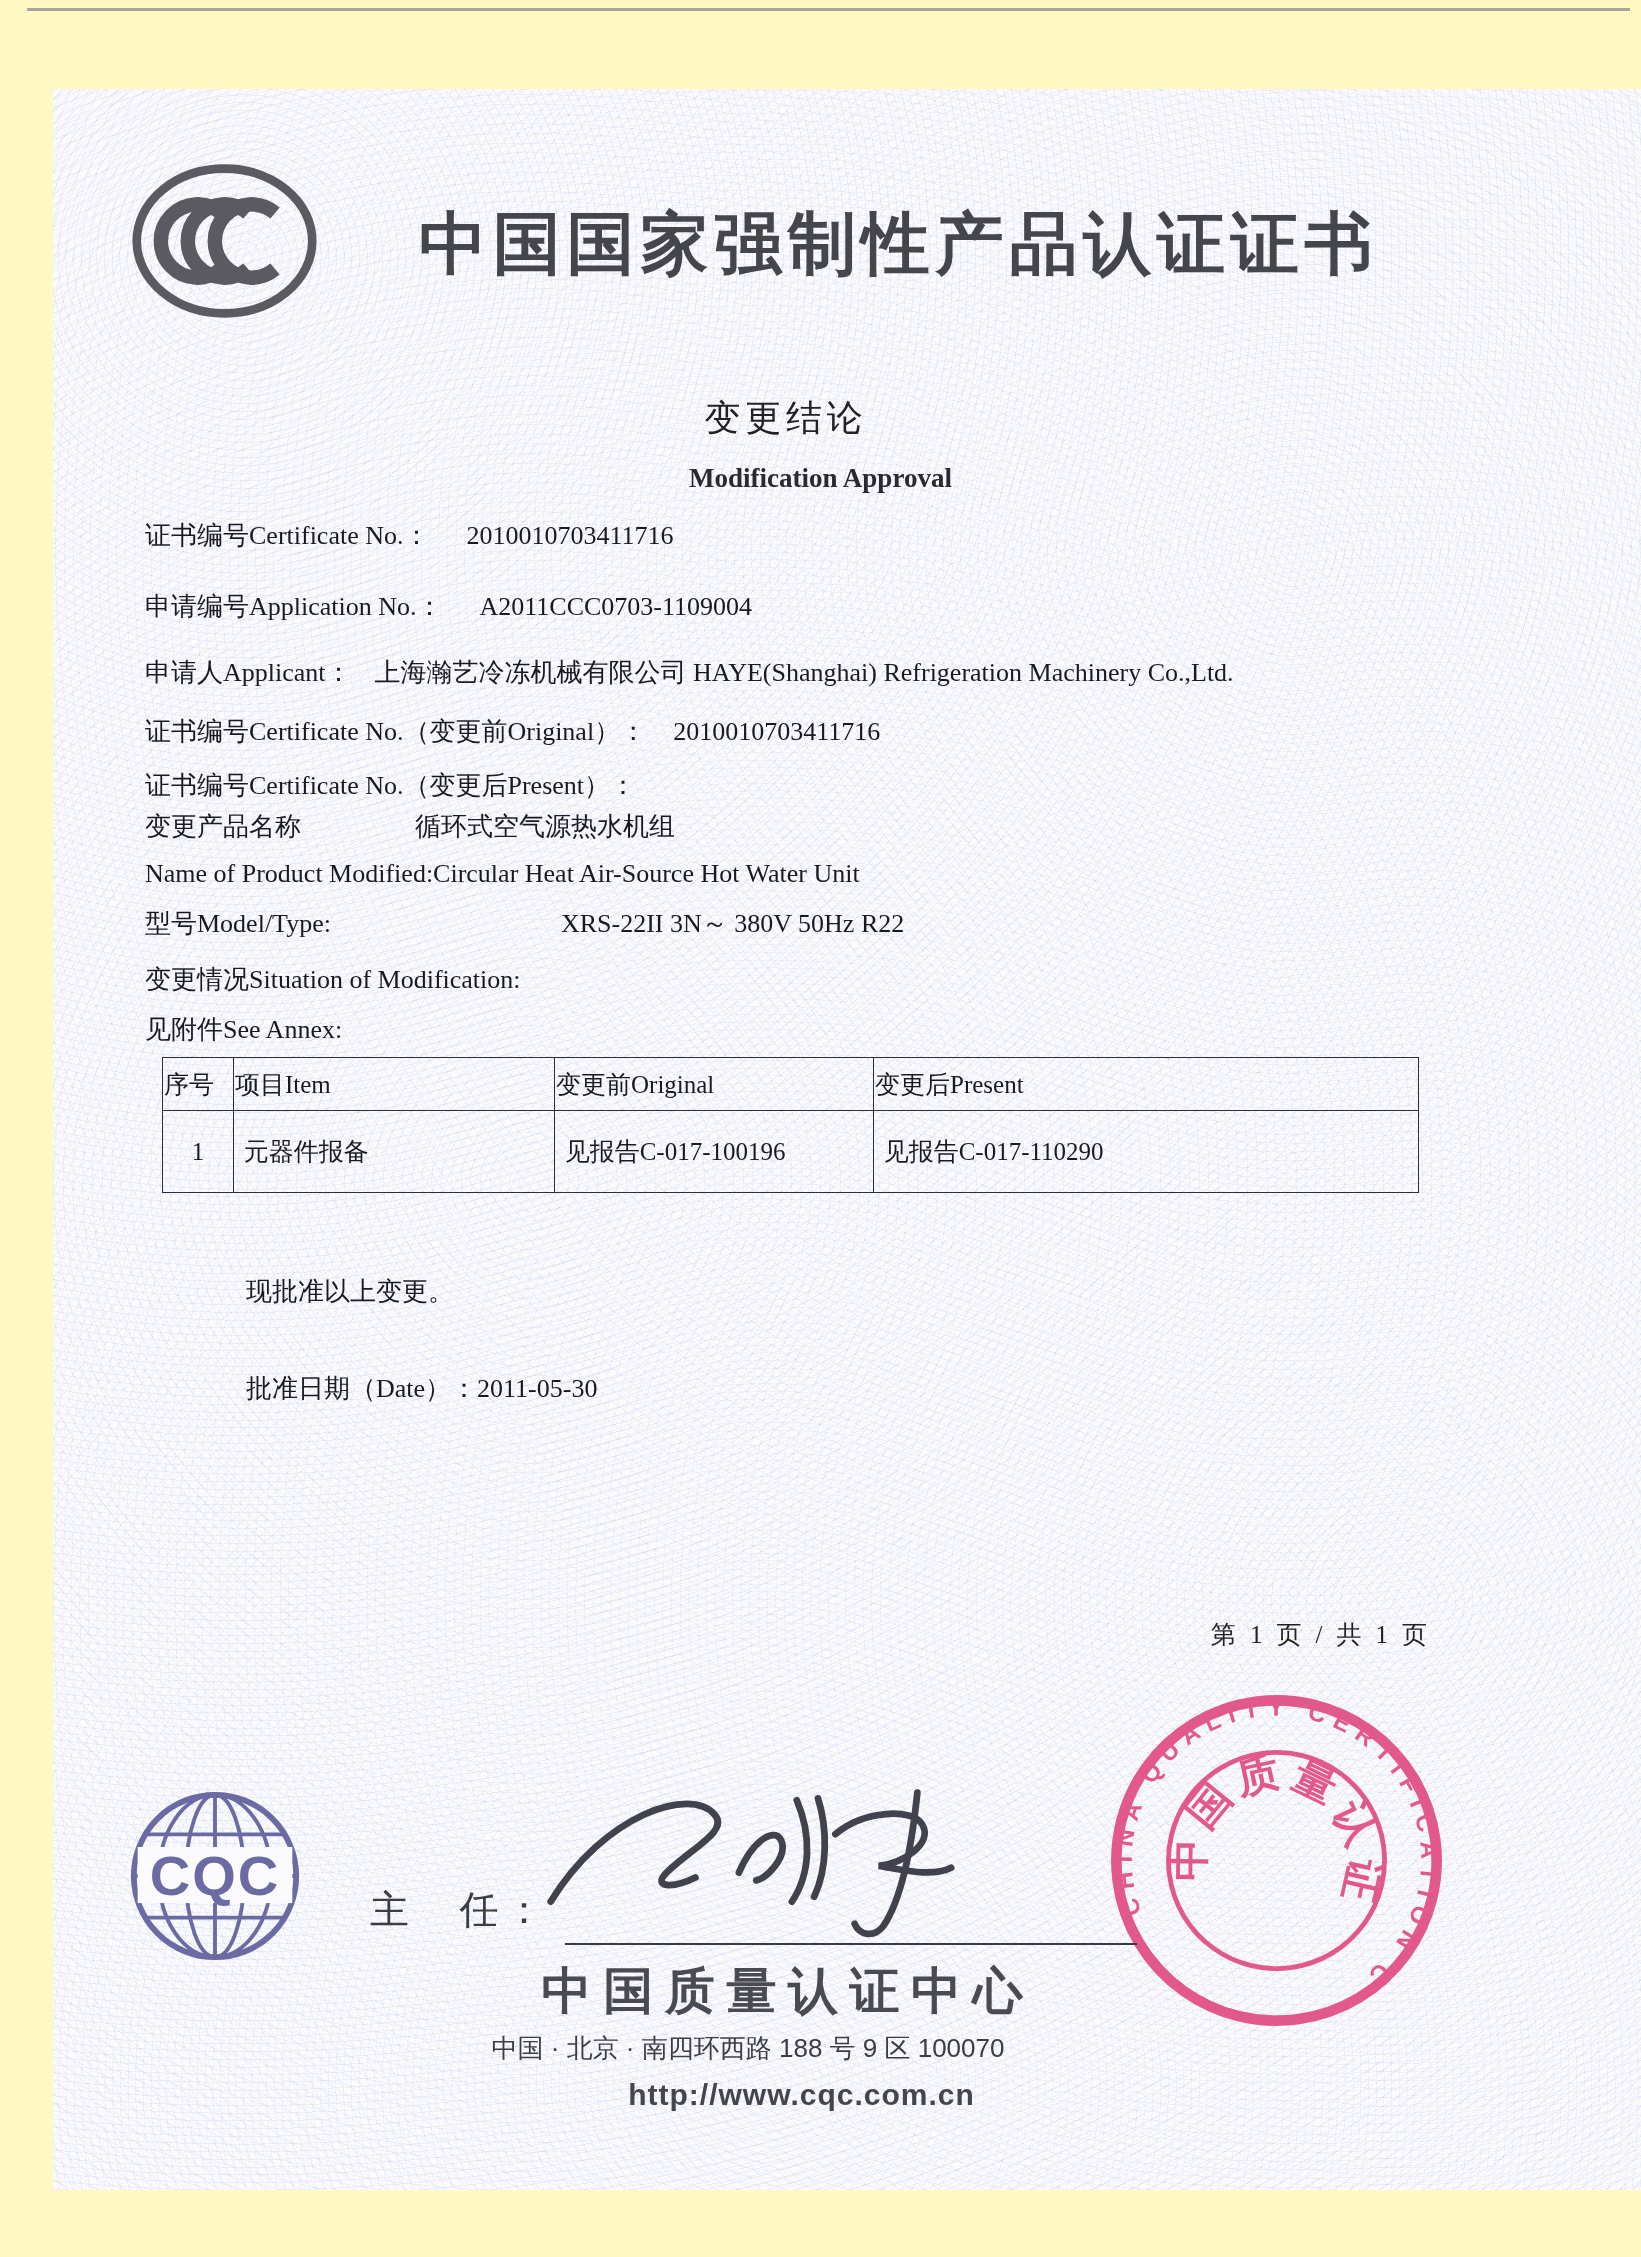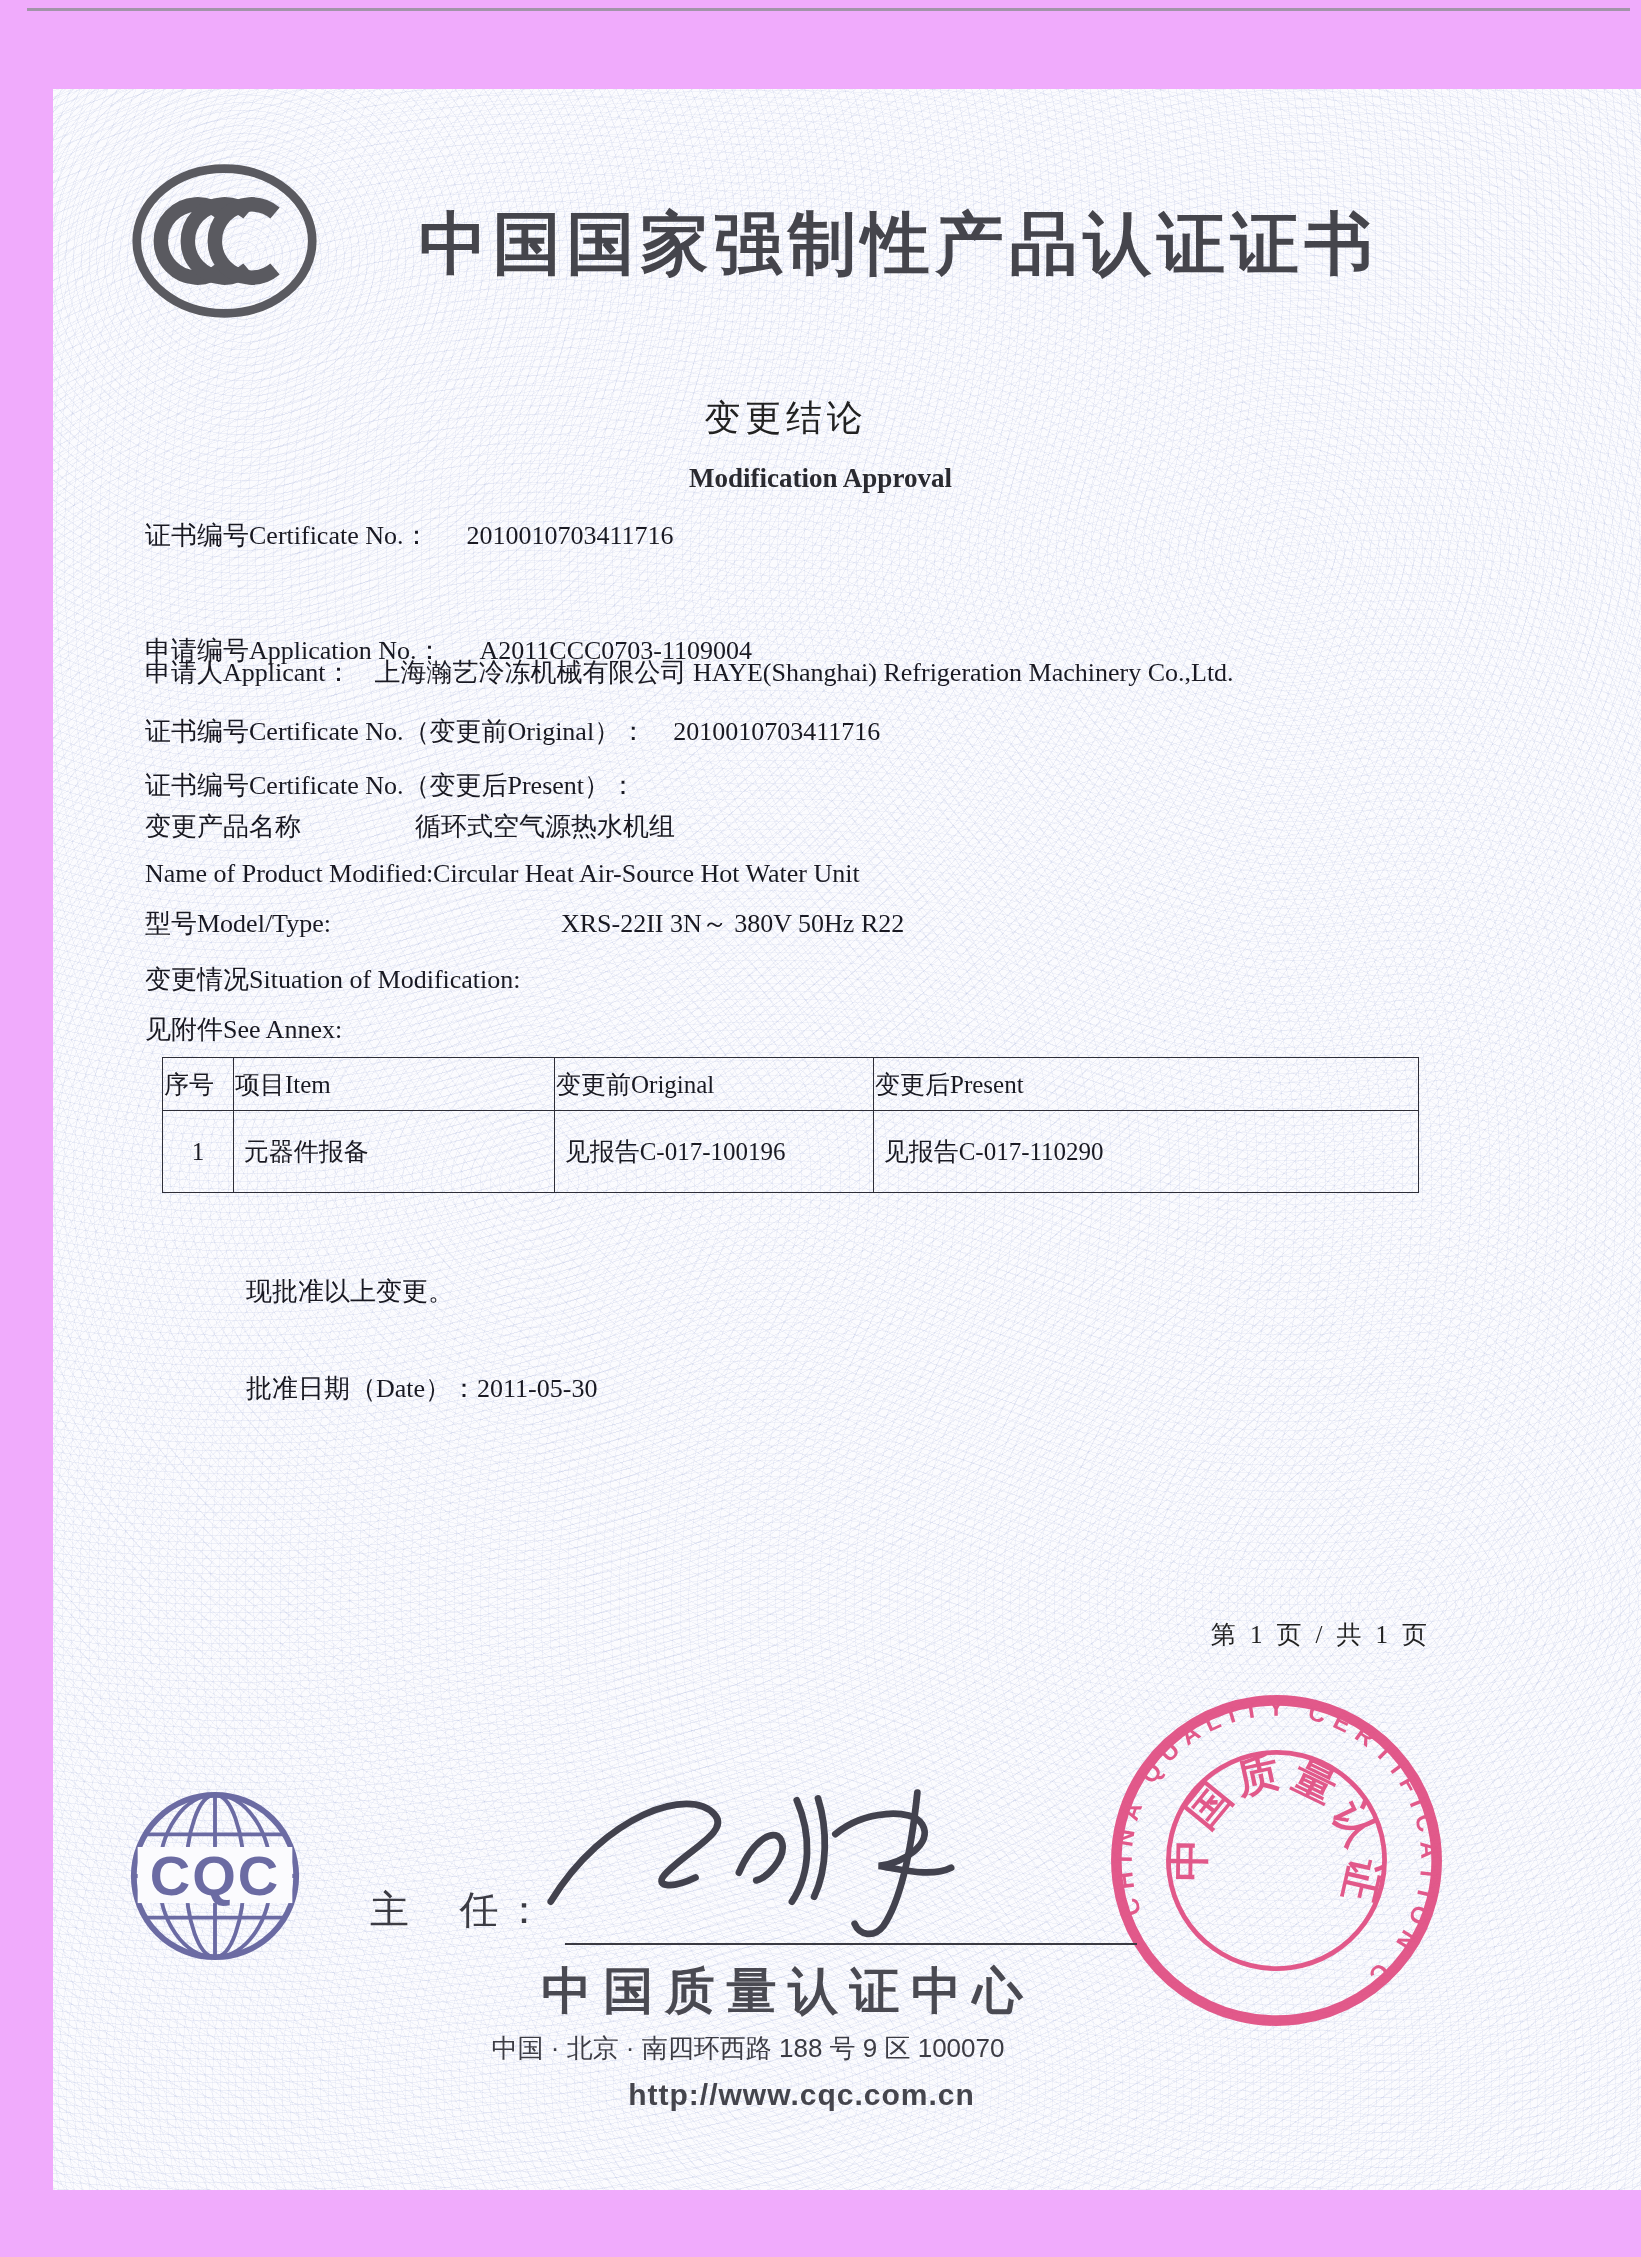--- a/index.html
+++ b/index.html
@@ -1,17 +1,17 @@
 <!DOCTYPE html>
 <html><head>
 <meta charset="utf-8">
 <style>
   html,body{margin:0;padding:0;background:#ffffff;}
   .canvas{
-    position:relative;width:1641px;height:2257px;background:#f0abfc;overflow:hidden;
+    position:relative;width:1641px;height:2257px;background:#fef9c3;overflow:hidden;
     font-family:"Liberation Serif","DejaVu Serif",serif;color:#1c1c24;
   }
   .scanline{position:absolute;left:27px;top:7.7px;width:1603px;height:2.9px;background:#8f8f93;opacity:.8;}
   .paper{
     position:absolute;left:53px;top:89px;width:1588px;height:2101px;
     background:
       repeating-radial-gradient(circle at 12% 8%,  rgba(110,130,195,0.10) 0 1px, transparent 1px 7.7px),
       repeating-radial-gradient(circle at 78% 22%, rgba(110,130,195,0.08) 0 1px, transparent 1px 8.7px),
       repeating-radial-gradient(circle at 30% 52%, rgba(110,130,195,0.08) 0 1px, transparent 1px 9.7px),
       repeating-radial-gradient(circle at 85% 72%, rgba(110,130,195,0.07) 0 1px, transparent 1px 8.7px),
@@ -65,21 +65,21 @@
   </div>
 
   <div class="abs page-title">中国国家强制性产品认证证书</div>
 
   <div class="abs subtitle-cn">变更结论</div>
   <div class="abs subtitle-en">Modification Approval</div>
 
   <div class="abs fieldline" style="top:518px;">
     <span>证书编号Certificate No.：</span><span class="val">2010010703411716</span>
   </div>
-  <div class="abs fieldline" style="top:589px;margin-top:44px;">
+  <div class="abs fieldline" style="top:589px;">
     <span>申请编号Application No.：</span><span class="val">A2011CCC0703-1109004</span>
   </div>
   <div class="abs fieldline" style="top:655px;">
     <span>申请人Applicant：</span><span class="val val-none" style="margin-left:23px;">上海瀚艺冷冻机械有限公司 HAYE(Shanghai) Refrigeration Machinery Co.,Ltd.</span>
   </div>
   <div class="abs fieldline" style="top:714px;">
     <span>证书编号Certificate No.（变更前Original）：</span><span class="val" style="margin-left:27px;">2010010703411716</span>
   </div>
   <div class="abs fieldline" style="top:809px;">
     <span>变更产品名称</span><span class="val val-wide">循环式空气源热水机组</span>

